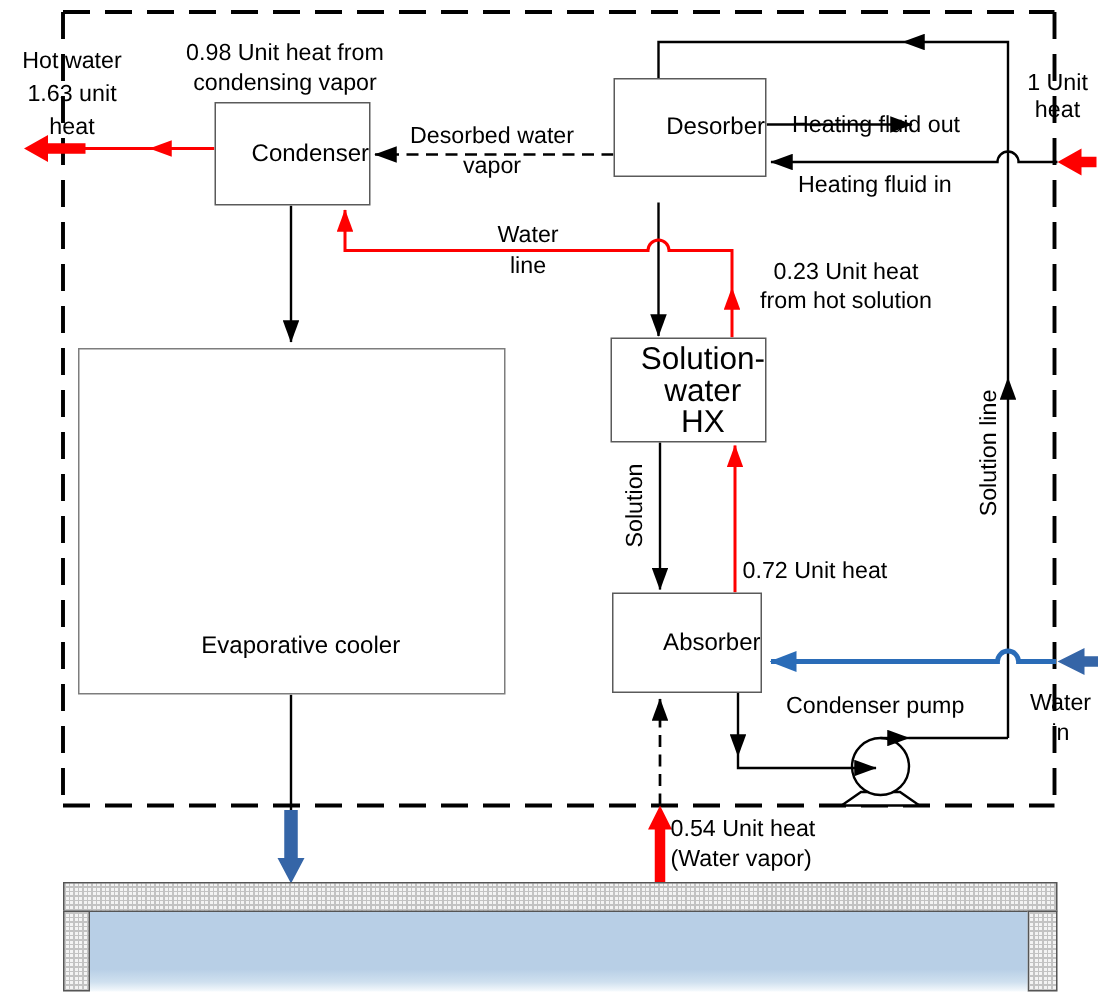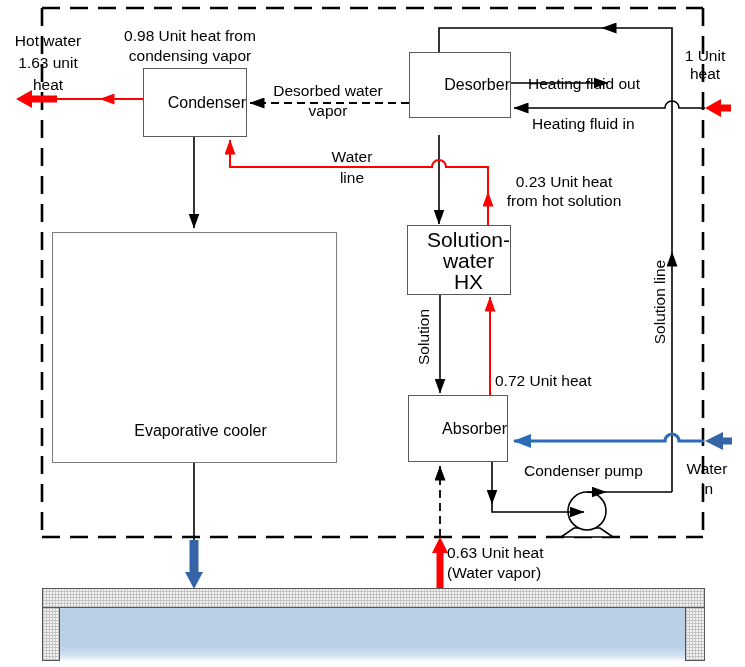--- a/index.html
+++ b/index.html
@@ -194,16 +194,16 @@
 
   <div class="lbl rot" style="left:608px; top:294px; width:104px; height:16px; line-height:16px;">Solution line</div>
 
   <div class="lbl nw" style="left:495px; top:371px;">0.72 Unit heat</div>
 
   <div class="lbl nw" style="left:524px; top:461px;">Condenser pump</div>
 
   <div class="lbl ml" style="left:676px; top:459px; width:62px;">Water
 in</div>
 
-  <div class="lbl" style="left:447px; top:543px; width:130px; white-space:pre-line;">0.63 Unit heat
+  <div class="lbl" style="left:447px; top:543px; width:130px; white-space:pre-line;">0.54 Unit heat
 (Water vapor)</div>
 
 </div>
 
 </body></html>

